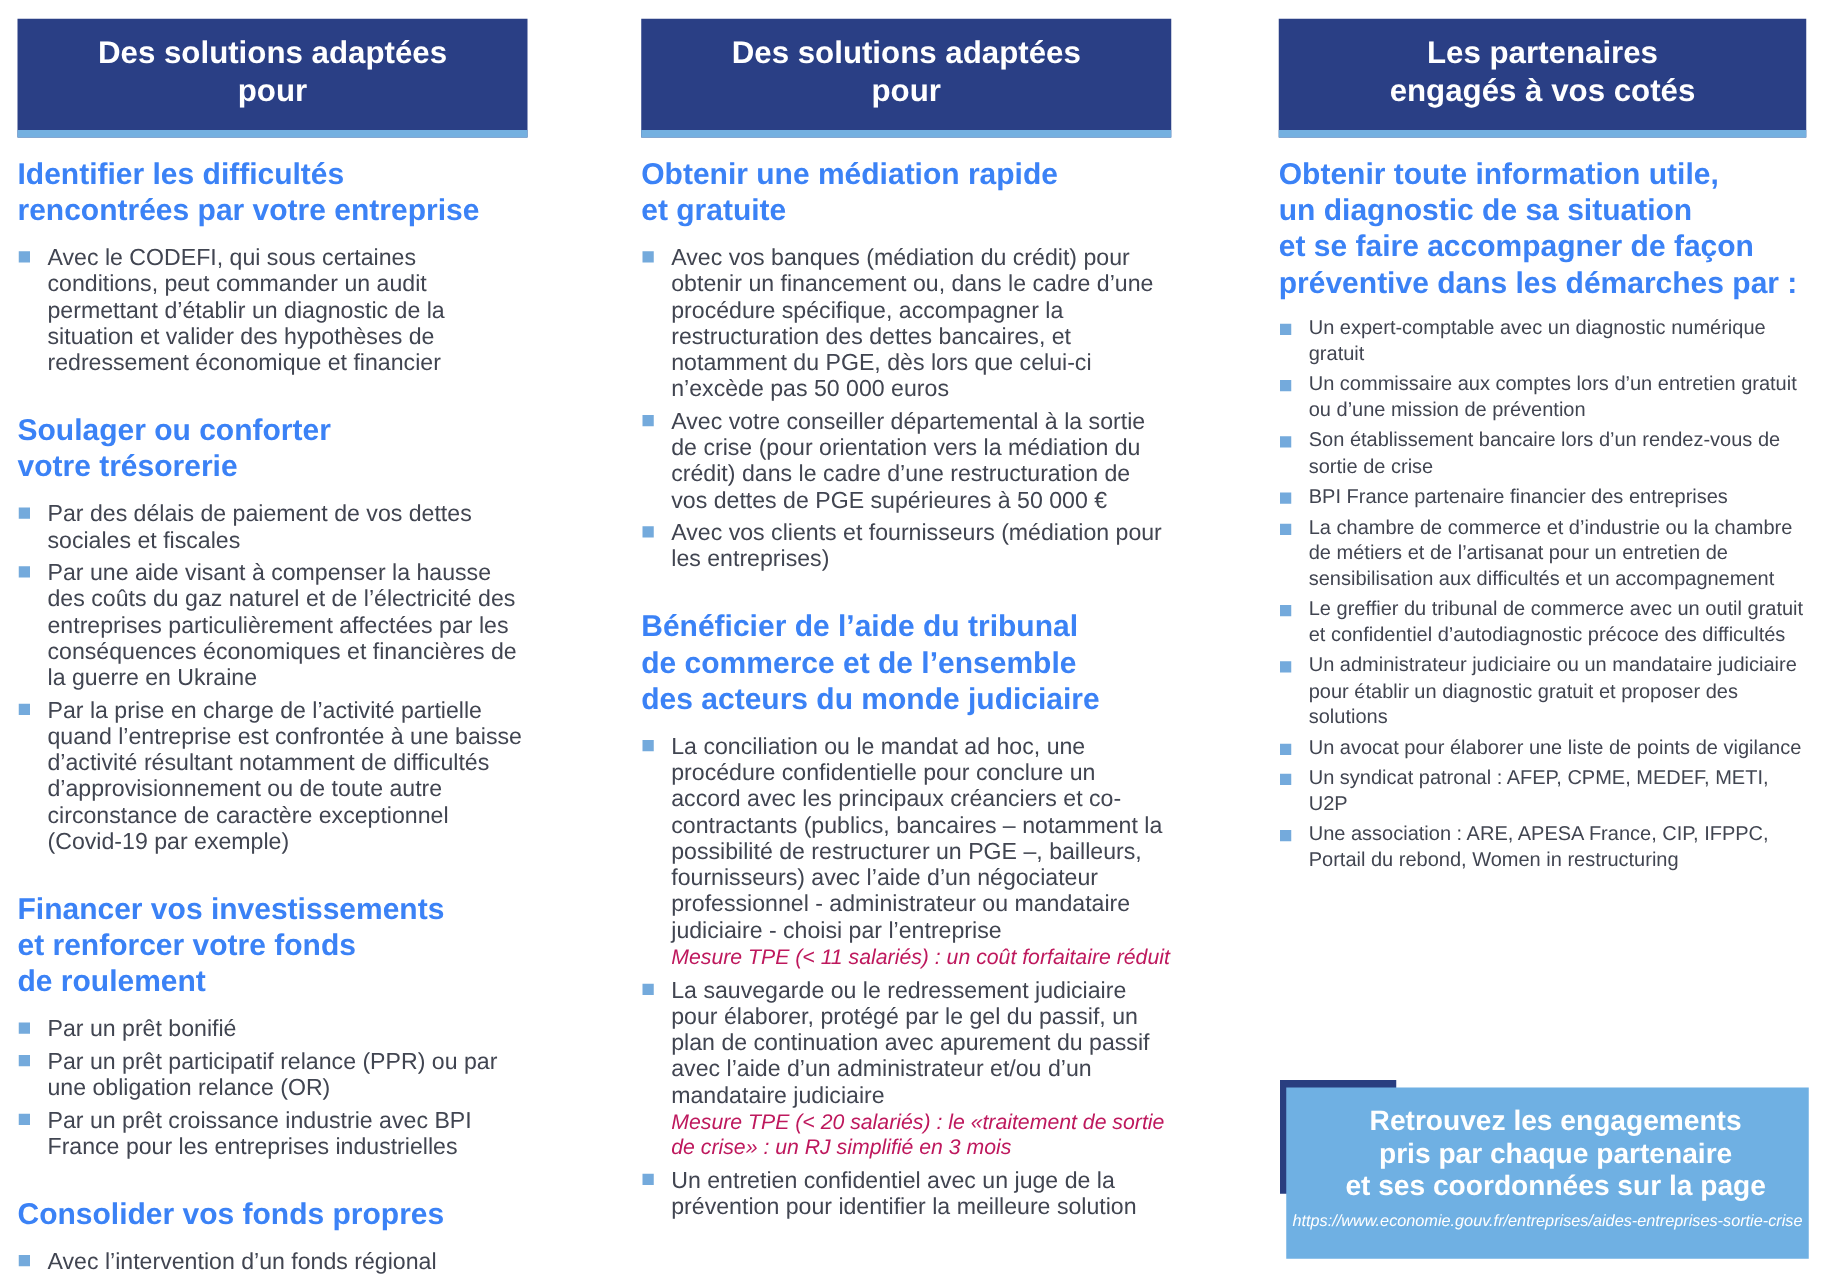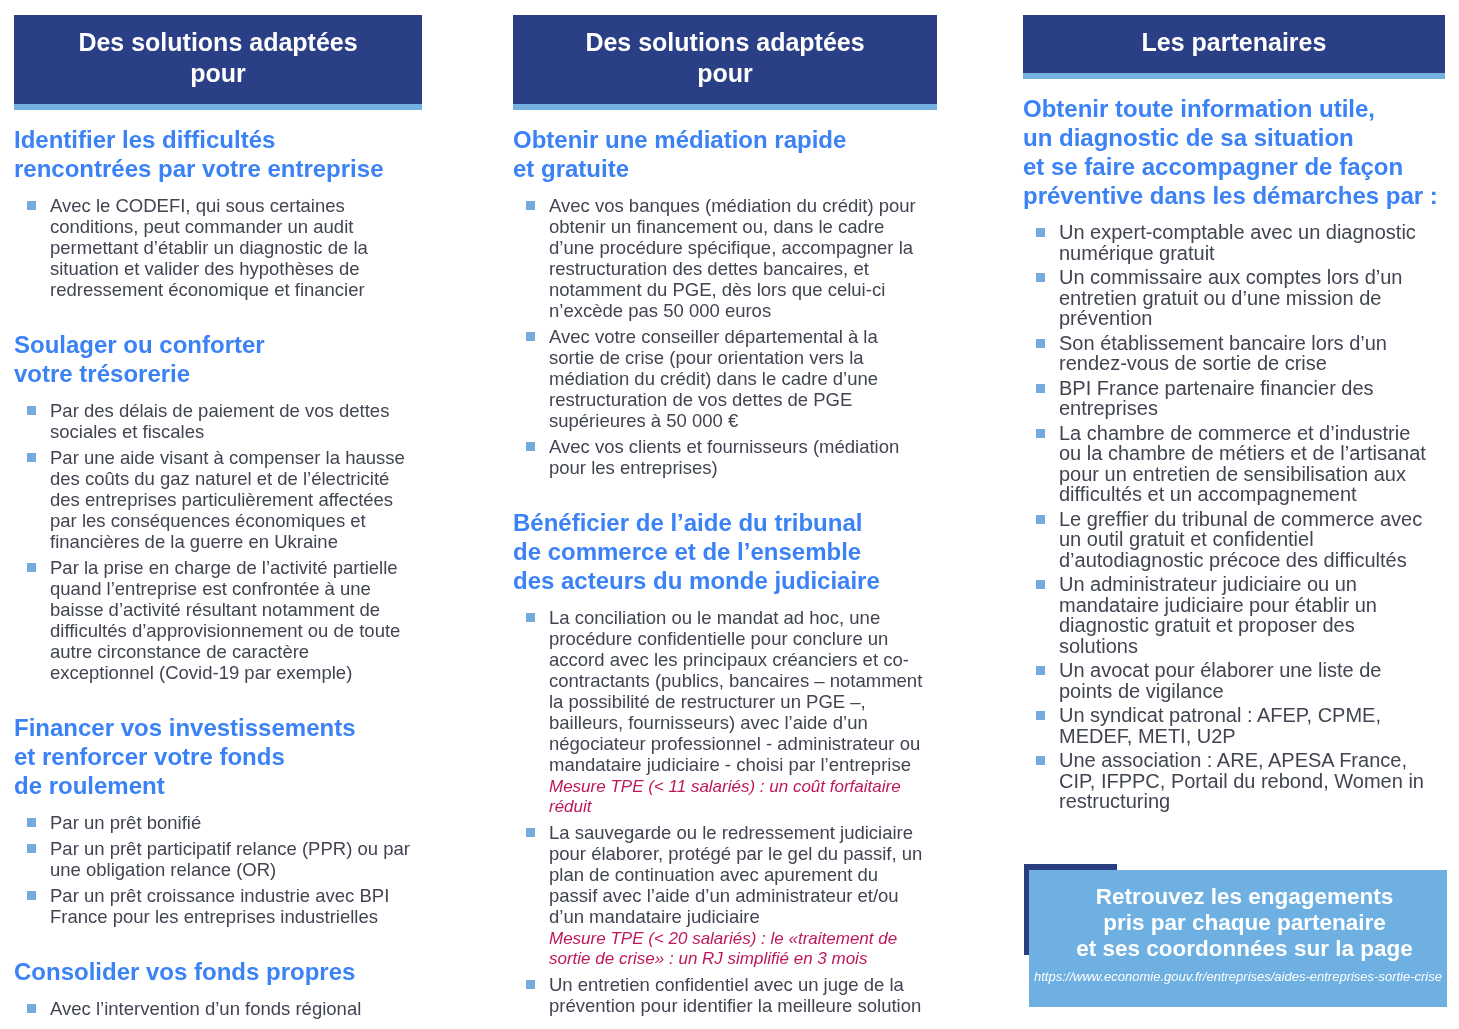--- a/index.html
+++ b/index.html
@@ -30,30 +30,30 @@
 
   .section-title{
     color:#3b82f6;
     font-size:24px;
     line-height:29px;
     font-weight:bold;
     margin:30px 0 12px 0;
   }
   .section:first-of-type .section-title{margin-top:15px;}
 
-  .bullets{list-style:none;margin:12px;padding:0;}
+  .bullets{list-style:none;margin:0;padding:0;}
   .bullet{
     position:relative;
     padding-left:24px;
     margin-bottom:5px;
     font-size:18.5px;
     line-height:21px;
     color:#414551;
   }
-  .col3 .bullet{font-size:20px;line-height:20.5px;margin-bottom:4px;}
+  .col3 .bullet{font-size:16px;line-height:20.5px;margin-bottom:4px;}
   .bullet .sq{
     position:absolute;left:1px;top:6px;
     width:9px;height:9px;background:#74aadc;
   }
   .bullet b{font-weight:normal;}
   .note{
     font-style:italic;
     color:#be185d;
     font-size:17px;
     line-height:20px;
@@ -159,20 +159,21 @@
           <ul class="bullets">
             <li class="bullet"><span class="sq"></span><span><span>La </span><b>conciliation ou le mandat ad hoc</b><span>, une procédure confidentielle pour conclure un accord avec les principaux créanciers et co-contractants (publics, bancaires – notamment la possibilité de restructurer un PGE –, bailleurs, fournisseurs) avec l’aide d’un négociateur professionnel - administrateur ou mandataire judiciaire - choisi par l’entreprise</span></span><div class="note">Mesure TPE (&lt; 11 salariés) : un coût forfaitaire réduit</div></li>
             <li class="bullet"><span class="sq"></span><span><span>La </span><b>sauvegarde ou le redressement judiciaire</b><span> pour élaborer, protégé par le gel du passif, un plan de continuation avec apurement du passif avec l’aide d’un administrateur et/ou d’un mandataire judiciaire</span></span><div class="note">Mesure TPE (&lt; 20 salariés) : le «traitement de sortie de crise» : un RJ simplifié en 3 mois</div></li>
             <li class="bullet"><span class="sq"></span><span><span>Un </span><b>entretien confidentiel</b><span> avec un juge de la prévention pour identifier la meilleure solution</span></span></li>
           </ul>
         </section>
       </div>
       <div class="col col3">
         <div class="banner">
           <div>Les partenaires</div>
+          <div>engagés à vos cotés</div>
         </div>
         <section class="section">
           <h2 class="section-title">
             <div>Obtenir toute information utile,</div>
             <div>un diagnostic de sa situation</div>
             <div>et se faire accompagner de façon</div>
             <div>préventive dans les démarches par :</div>
           </h2>
           <ul class="bullets">
             <li class="bullet"><span class="sq"></span><span><span>Un expert-comptable avec un diagnostic numérique gratuit</span></span></li>

